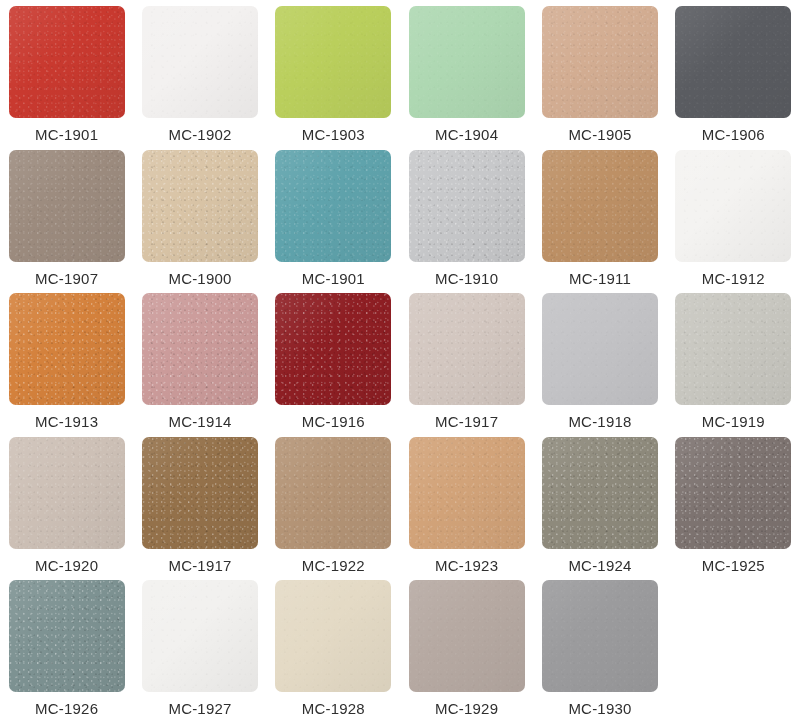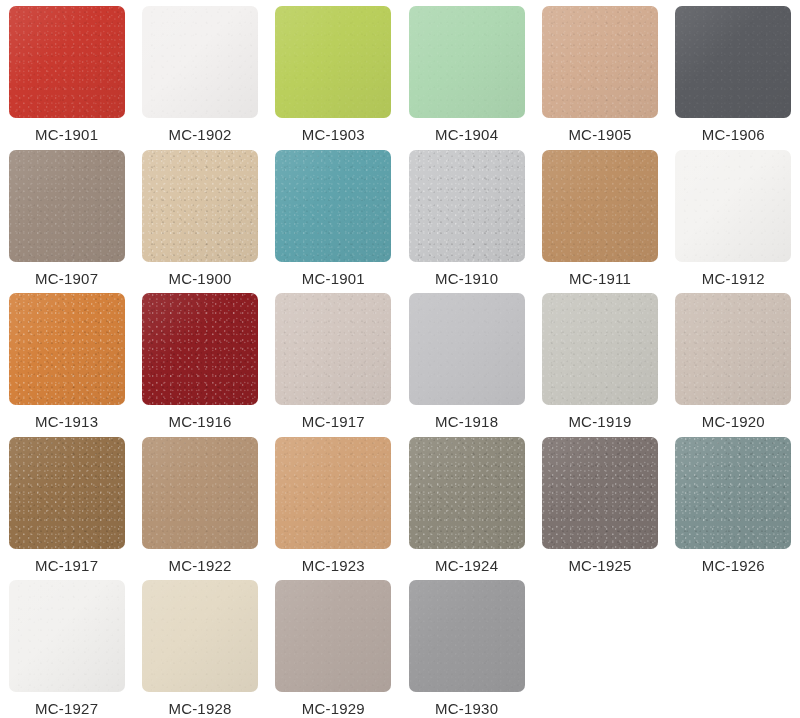--- a/index.html
+++ b/index.html
@@ -166,20 +166,26 @@
       <div class="chip-label">MC-1912</div>
     </div>
     <div class="swatch-cell">
       <div class="chip-wrap">
         <div class="chip coarse" style="background: rgb(212, 129, 60);"></div>
       </div>
       <div class="chip-label">MC-1913</div>
     </div>
     <div class="swatch-cell">
       <div class="chip-wrap">
+        <div class="chip coarse" style="background: rgb(203, 155, 154);"></div>
+      </div>
+      <div class="chip-label">MC-1914</div>
+    </div>
+    <div class="swatch-cell">
+      <div class="chip-wrap">
         <div class="chip coarse" style="background: rgb(142, 30, 35);"></div>
       </div>
       <div class="chip-label">MC-1916</div>
     </div>
     <div class="swatch-cell">
       <div class="chip-wrap">
         <div class="chip" style="background: rgb(211, 199, 192);"></div>
       </div>
       <div class="chip-label">MC-1917</div>
     </div>

